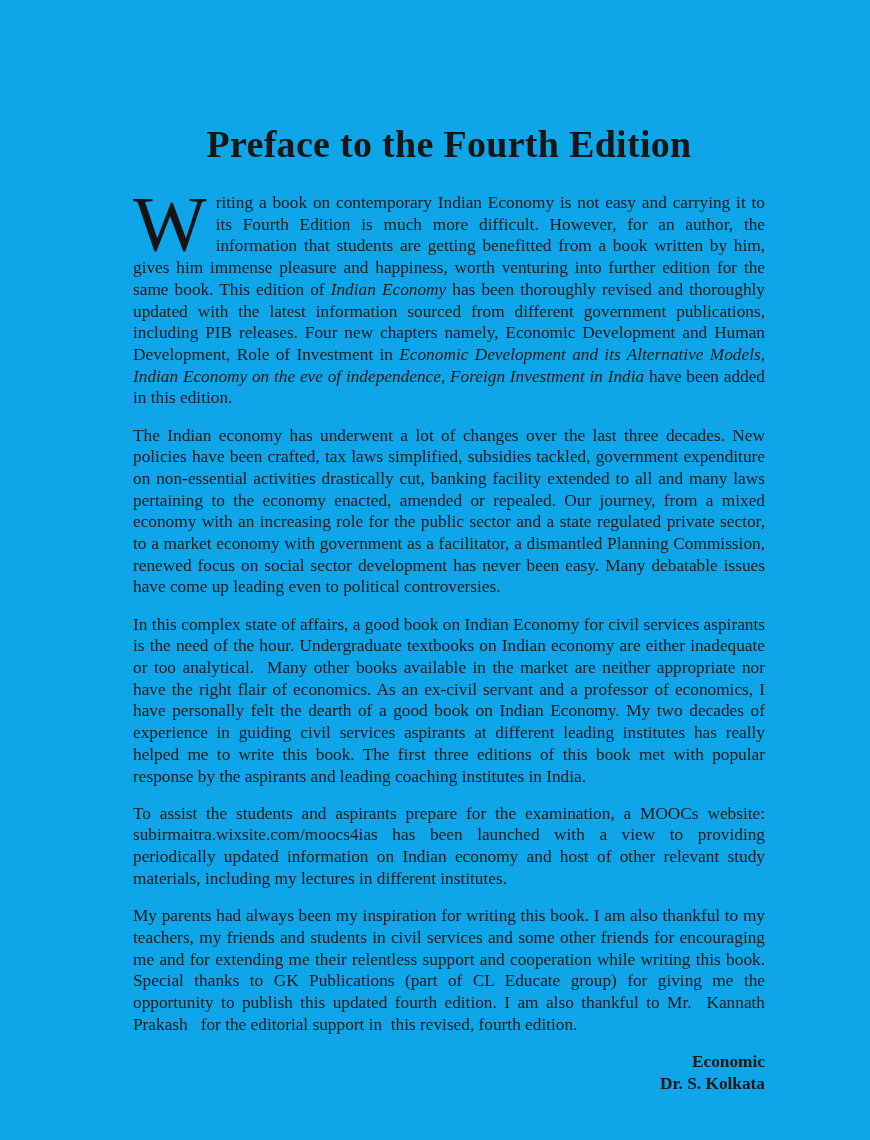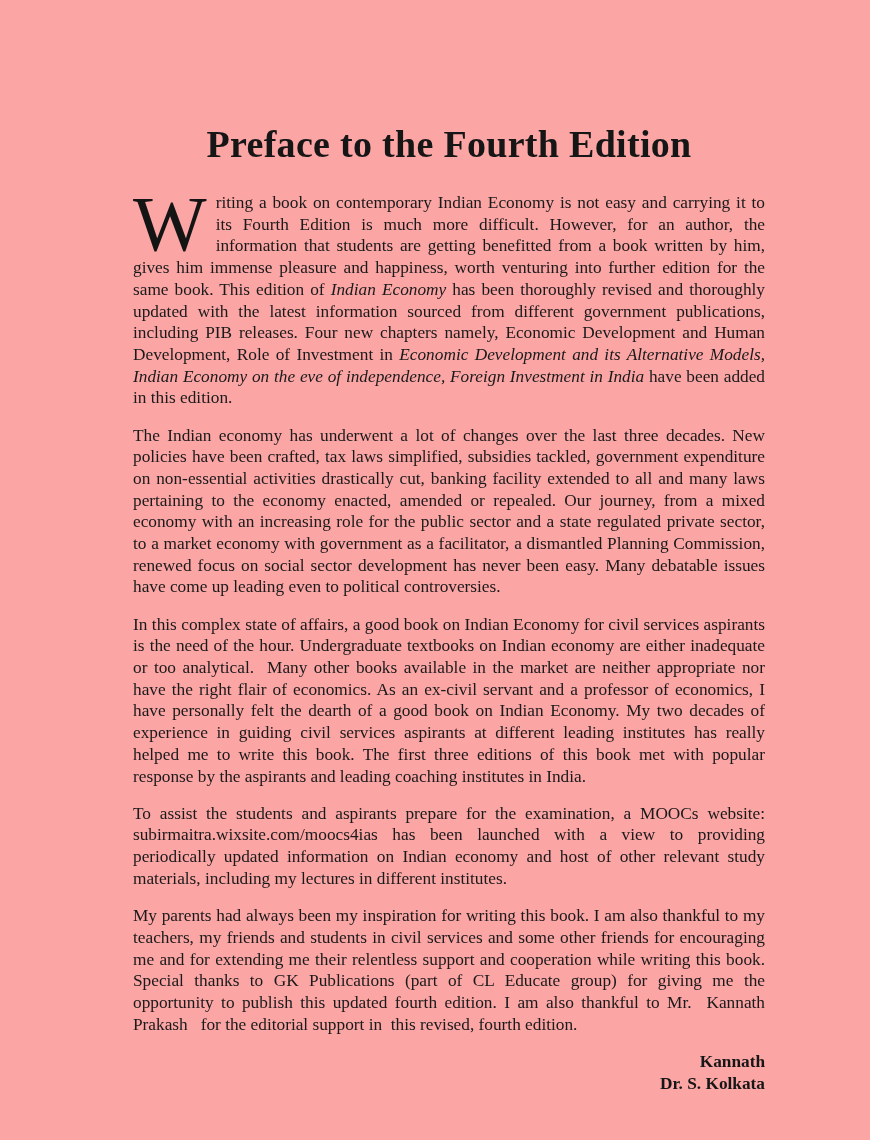--- a/index.html
+++ b/index.html
@@ -11,21 +11,21 @@
     width: 870px;
     height: 1140px;
     font-family: "Liberation Serif", "DejaVu Serif", serif;
     color: #1a1a1a;
     overflow: hidden;
   }
   .page {
     position: relative;
     width: 870px;
     height: 1140px;
-    background: #fca5a5;
+    background: #0ea5e9;
   }
   .content {
     position: absolute;
     left: 133px;
     top: 0;
     width: 632px;
   }
   .title {
     margin: 0 0 23px 0;
     padding-top: 119px;
@@ -69,17 +69,17 @@
   <div class="content">
     <h1 class="title">Preface to the Fourth Edition</h1>
     <div id="paragraphs">
         <p class="para"><span class="dropcap">W</span><span>riting a book on contemporary Indian Economy is not easy and carrying it to its Fourth Edition is much more difficult. However, for an author, the information that students are getting benefitted from a book written by him, gives him immense pleasure and happiness, worth venturing into further edition for the same book. This edition of </span><span class="it">Indian Economy</span><span> has been thoroughly revised and thoroughly updated with the latest information sourced from different government publications, including PIB releases. </span><span class="bd">Four new chapters</span><span> namely, Economic Development and Human Development, Role of Investment in </span><span class="it">Economic Development and its Alternative Models, Indian Economy on the eve of independence, Foreign Investment in India</span><span> have been added in this edition.</span></p>
         <p class="para"><span>The Indian economy has underwent a lot of changes over the last three decades. New policies have been crafted, tax laws simplified, subsidies tackled, government expenditure on non-essential activities drastically cut, banking facility extended to all and many laws pertaining to the economy enacted, amended or repealed. Our journey, from a mixed economy with an increasing role for the public sector and a state regulated private sector, to a market economy with government as a facilitator, a dismantled Planning Commission, renewed focus on social sector development has never been easy. Many debatable issues have come up leading even to political controversies.</span></p>
         <p class="para"><span>In this complex state of affairs, a good book on Indian Economy for civil services aspirants is the need of the hour. Undergraduate textbooks on Indian economy are either inadequate or too analytical.&nbsp; Many other books available in the market are neither appropriate nor have the right flair of economics. As an ex-civil servant and a professor of economics, I have personally felt the dearth of a good book on Indian Economy. My two decades of experience in guiding civil services aspirants at different leading institutes has really helped me to write this book. The first three editions of this book met with popular response by the aspirants and leading coaching institutes in India.</span></p>
         <p class="para"><span>To assist the students and aspirants prepare for the examination, a MOOCs website: subirmaitra.wixsite.com/moocs4ias has been launched with a view to providing periodically updated information on Indian economy and host of other relevant study materials, including my lectures in different institutes.</span></p>
         <p class="para"><span>My parents had always been my inspiration for writing this book. I am also thankful to my teachers, my friends and students in civil services and some other friends for encouraging me and for extending me their relentless support and cooperation while writing this book. Special thanks to GK Publications (part of CL Educate group) for giving me the opportunity to publish this updated fourth edition. I am also thankful to Mr.&nbsp; Kannath Prakash &nbsp; for the editorial support in&nbsp; this revised, fourth edition.</span></p>
       </div>
     <div class="signoff">
-      <div>Kannath</div>
+      <div>Economic</div>
       <div>Dr. S. Kolkata</div>
     </div>
   </div>
 </div>
 
 </body></html>

